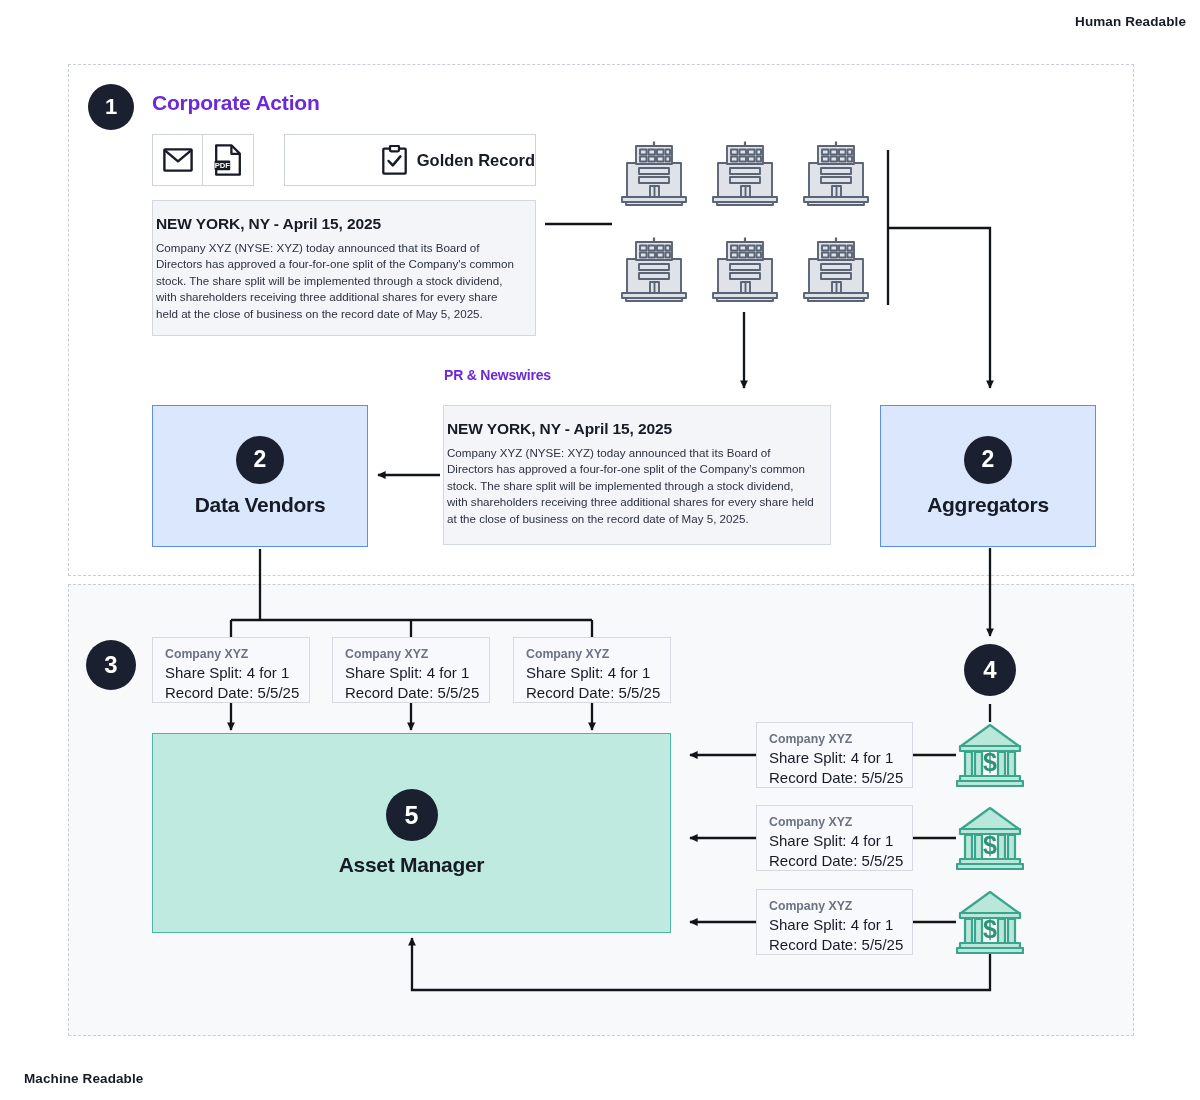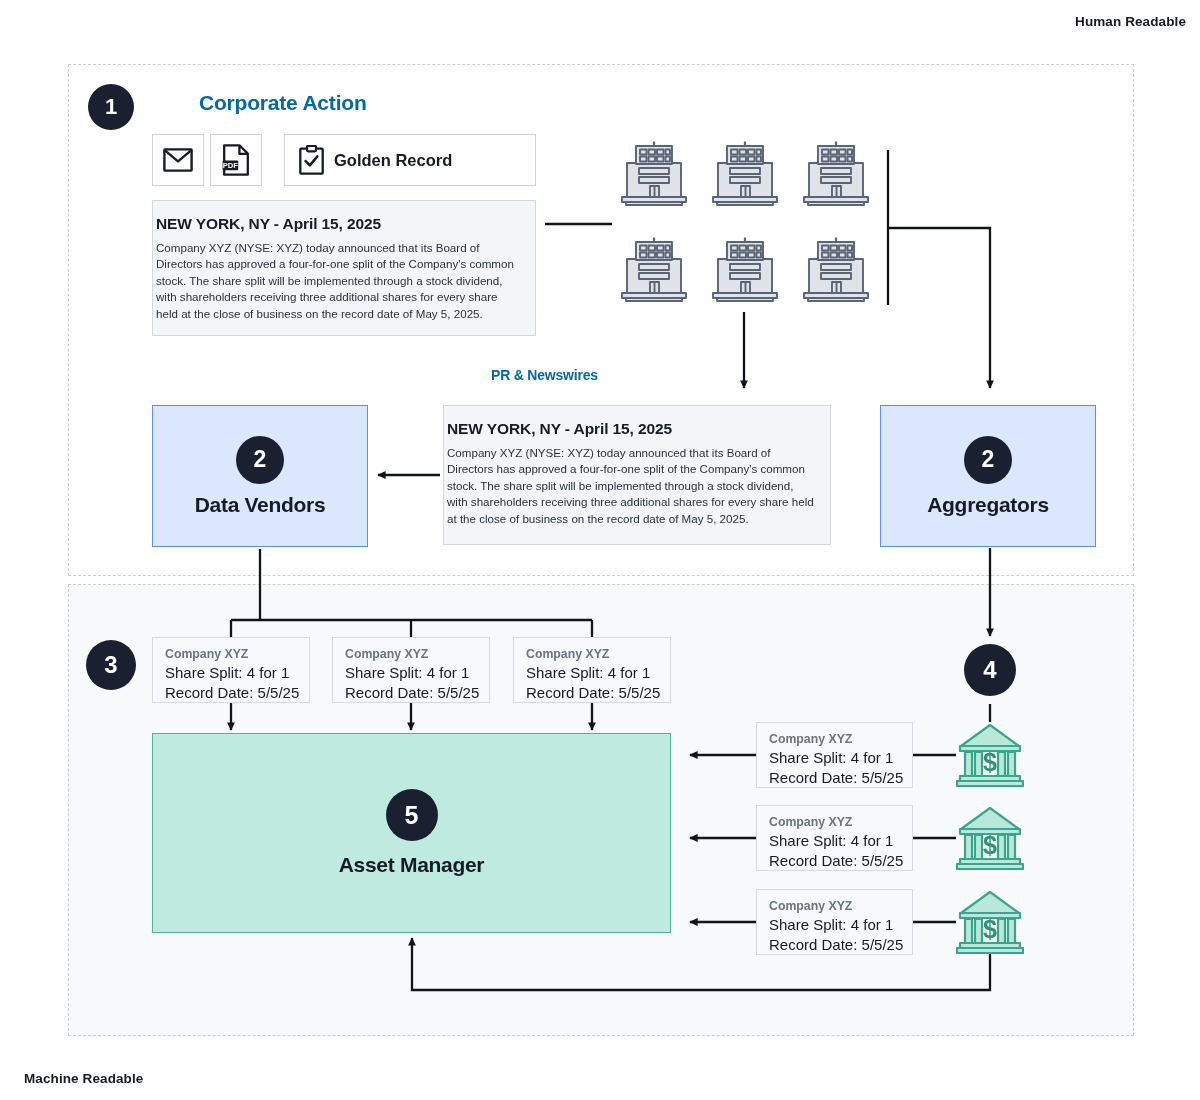--- a/index.html
+++ b/index.html
@@ -16,25 +16,25 @@
   .zone-label{position:absolute;font-size:13.5px;font-weight:700;color:#161b26;letter-spacing:.1px;}
   #lbl-human{right:14px;top:14px;}
   #lbl-machine{left:24px;bottom:14px;}
 
   
   .badge{position:absolute;border-radius:50%;background:#1a2030;color:#ffffff;
          display:flex;align-items:center;justify-content:center;
          font-weight:700;line-height:1;z-index:6;}
 
   
-  .heading{position:absolute;font-weight:700;color:#0369a1;letter-spacing:-.2px;margin-left:47px;}
+  .heading{position:absolute;font-weight:700;color:#6d28d9;letter-spacing:-.2px;}
 
   
   .iconbox{position:absolute;border:1.3px solid #ced3da;background:#fff;box-sizing:border-box;
-           display:flex;align-items:center;}
+           display:flex;align-items:center;justify-content:flex-end;}
   .iconbox.center{justify-content:center;}
   .iconbox svg{display:block;}
 
   .gr-label{font-size:16.5px;font-weight:600;color:#161b26;margin-left:10px;}
 
   
   .pr-card{position:absolute;background:#f3f5f9;border:1.2px solid #d3d8e0;box-sizing:border-box;
            padding:14px 16px 14px 3px;}
   .pr-head{font-size:15.5px;font-weight:700;color:#161b26;margin:0 0 7px 0;letter-spacing:-.1px;}
   .pr-body{font-size:11.6px;line-height:1.42;color:#2b3140;margin:0;}
@@ -123,21 +123,21 @@
 
   <div class="iconbox center" style="left:152px;top:134px;width:52px;height:52px;">
     <span>
       <svg width="30" height="24" viewBox="0 0 30 24" fill="none">
         <rect x="1.4" y="1.4" width="27.2" height="21.2" rx="0.6" stroke="#161b26" stroke-width="2.4"></rect>
         <path d="M2.2 2.6 L15 13.4 L27.8 2.6" stroke="#161b26" stroke-width="2.4" fill="none" stroke-linejoin="round"></path>
       </svg>
     </span>
   </div>
 
-  <div class="iconbox center" style="left:210px;top:134px;width:52px;height:52px;">
+  <div class="iconbox center" style="left:202px;top:134px;width:52px;height:52px;">
     <span>
       <svg width="28" height="32" viewBox="0 0 28 32" fill="none">
         <path d="M2.2 1.3 H17.4 L25.8 9.6 V30.7 H2.2 Z" stroke="#161b26" stroke-width="2.3" fill="#fff" stroke-linejoin="round"></path>
         <path d="M17.4 1.3 V9.8 H25.8" stroke="#161b26" stroke-width="2.3" fill="none" stroke-linejoin="round"></path>
         <rect x="0.6" y="16.6" width="15.6" height="9.6" rx="1" fill="#161b26"></rect>
         <text x="8.4" y="23.8" font-family="Liberation Sans, sans-serif" font-size="7.6" font-weight="700" fill="#ffffff" text-anchor="middle">PDF</text>
       </svg>
     </span>
   </div>
 

